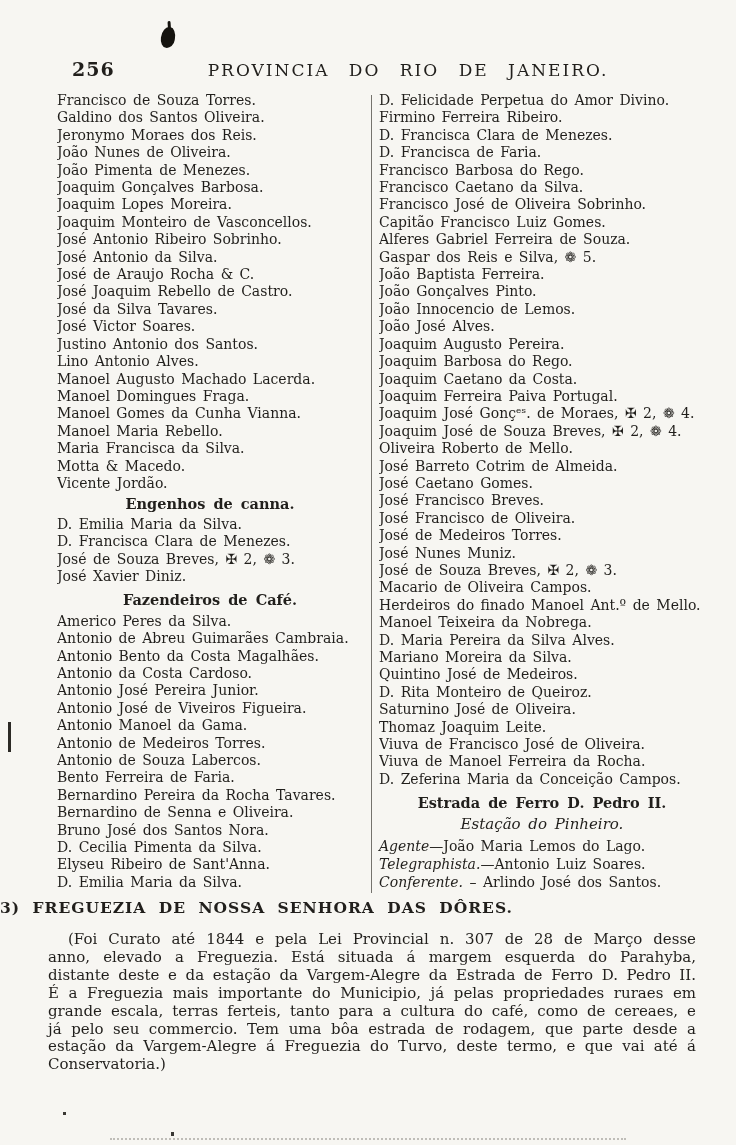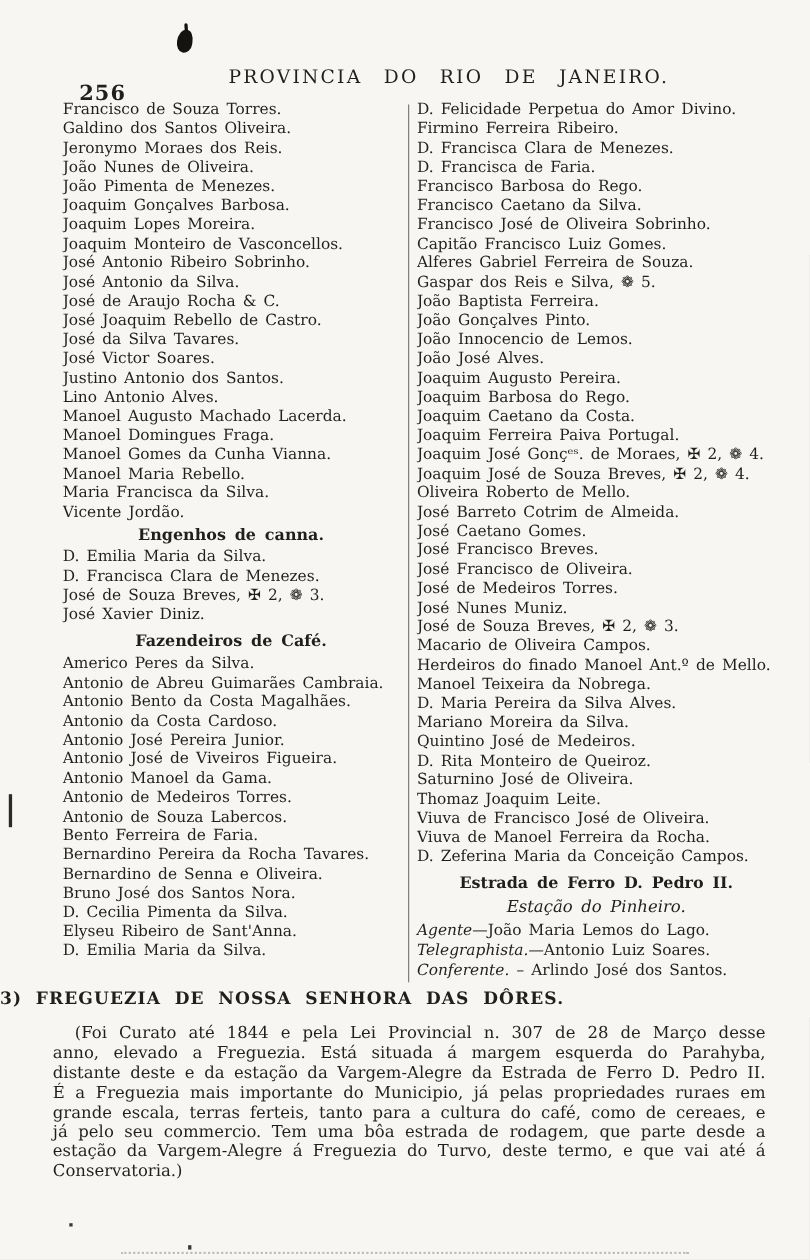--- a/index.html
+++ b/index.html
@@ -7,21 +7,21 @@
     position:relative;
     width:736px;height:1145px;
     background:#f7f6f2;
     overflow:hidden;
     font-family:"DejaVu Serif","Liberation Serif",serif;
     color:#211f1c;
   }
   
   .page-number{
     position:absolute;left:72px;top:58px;
-    font-size:19px;font-weight:bold;letter-spacing:1px;margin-top:16px;
+    font-size:19px;font-weight:bold;letter-spacing:1px;
   }
   .header-title{
     position:absolute;left:120px;right:40px;top:60px;
     text-align:center;
     font-size:17px;font-weight:normal;
     letter-spacing:2px;word-spacing:12px;
   }
   .ink-blob{
     position:absolute;left:161px;top:27px;width:14px;height:21px;
     background:#15130f;border-radius:55% 45% 60% 50%/60% 55% 45% 50%;
@@ -103,20 +103,21 @@
         <div class="name-line">José Joaquim Rebello de Castro.</div>
         <div class="name-line">José da Silva Tavares.</div>
         <div class="name-line">José Victor Soares.</div>
         <div class="name-line">Justino Antonio dos Santos.</div>
         <div class="name-line">Lino Antonio Alves.</div>
         <div class="name-line">Manoel Augusto Machado Lacerda.</div>
         <div class="name-line">Manoel Domingues Fraga.</div>
         <div class="name-line">Manoel Gomes da Cunha Vianna.</div>
         <div class="name-line">Manoel Maria Rebello.</div>
         <div class="name-line">Maria Francisca da Silva.</div>
+        <div class="name-line">Motta &amp; Macedo.</div>
         <div class="name-line">Vicente Jordão.</div>
       </div>
     <div class="sec-heading">Engenhos de canna.</div>
     <div>
         <div class="name-line">D. Emilia Maria da Silva.</div>
         <div class="name-line">D. Francisca Clara de Menezes.</div>
         <div class="name-line">José de Souza Breves, ✠ 2, ❁ 3.</div>
         <div class="name-line">José Xavier Diniz.</div>
       </div>
     <div class="sec-heading gap">Fazendeiros de Café.</div>

